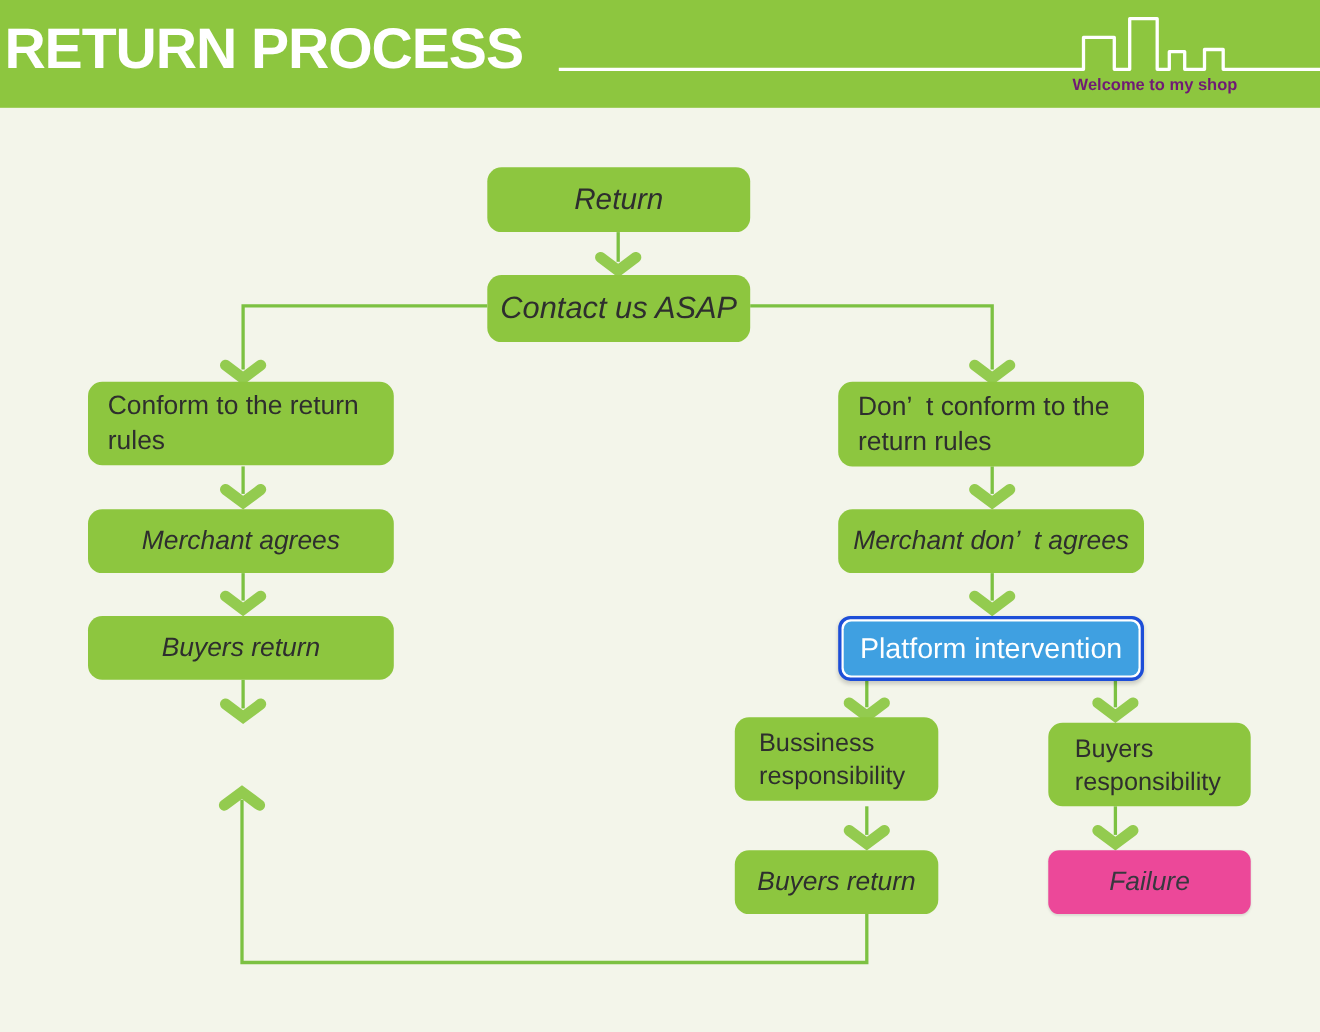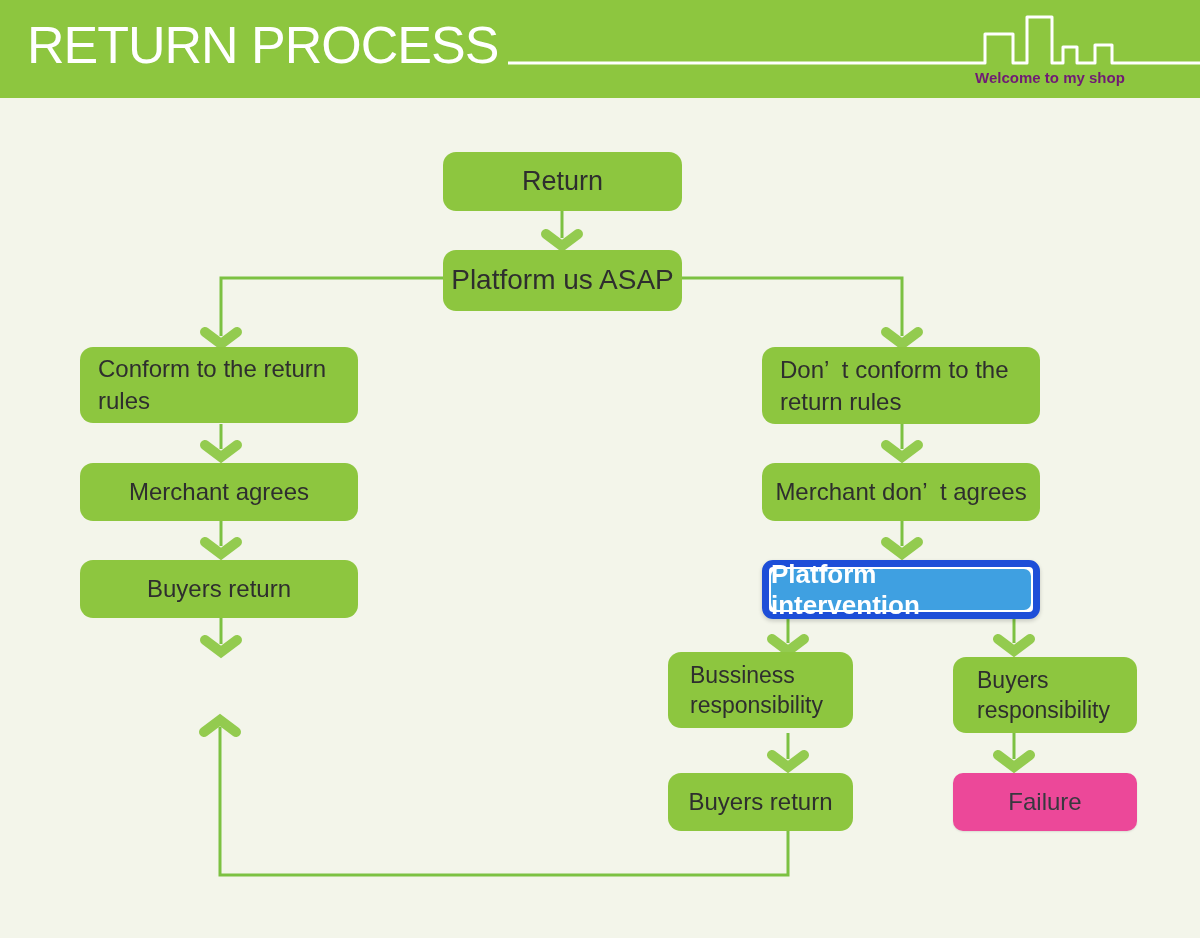--- a/index.html
+++ b/index.html
@@ -9,53 +9,52 @@
     font-family:"Liberation Sans", sans-serif;
   }
   .screen { position:absolute; inset:0; }
 
   
   .header {
     position:absolute; left:0; top:0; width:1200px; height:98px;
     background:#8dc63f;
   }
   .header h1 {
-    position:absolute; left:27px; top:17px; margin:0;
-    font-size:52px; font-weight:normal; letter-spacing:-1px;
+    position:absolute; left:4px; top:17px; margin:0;
+    font-size:52px; font-weight:bold; letter-spacing:-1px;
     color:#ffffff; line-height:1.1; white-space:nowrap;
   }
   .skyline { position:absolute; left:0; top:0; }
   .tagline {
     position:absolute; left:960px; top:69px; width:180px;
     text-align:center; font-size:15px; font-weight:bold; color:#701a75;
   }
 
   
   .connectors { position:absolute; left:0; top:0; z-index:1; pointer-events:none; }
 
   
   .node {
     position:absolute; z-index:2; box-sizing:border-box;
     background:#8dc63f; border-radius:13px;
     color:#2e2e2e; font-size:24px; line-height:1.32;
     display:flex; align-items:center;
     white-space:pre-wrap;
   }
-  .node.center { justify-content:center; text-align:center; padding:12px 6px; }
+  .node.center { justify-content:center; text-align:center; padding:12px 6px;font-style:italic; }
   .node.left   { justify-content:flex-start; text-align:left; padding:0 14px 0 18px; }
   .node.small  { font-size:23px; }
   .node.gray   { background:#ec4899; color:#38383f; border-radius:10px;
                  box-shadow:0 1px 2px rgba(0,0,0,0.10); }
 
   .platform {
     position:absolute; z-index:2; box-sizing:border-box;
-    border:7px solid #1d4ed8; background:#ffffff;
+    border:3px solid #1d4ed8; background:#ffffff;
     border-radius:11px; padding:2px;
     box-shadow:0 2px 4px rgba(0,0,0,0.18);
-    font-weight:bold;
   }
   .platform-inner {
     width:100%; height:100%; box-sizing:border-box;
     background:#3fa0e1; border-radius:7px;
     display:flex; align-items:center; justify-content:center;
     color:#ffffff; font-size:26px;
   }
 </style>
 </head>
 <body>
@@ -98,21 +97,21 @@
       <polyline points="772,639 788,651 804,639"></polyline>
       <polyline points="998,639 1014,651 1030,639"></polyline>
       <polyline points="772,755 788,767 804,755"></polyline>
       <polyline points="998,755 1014,767 1030,755"></polyline>
       <polyline points="204,732 220,720 236,732"></polyline>
     </g>
   </svg>
 
   <div class="node center" style="left:443px;top:152px;width:239px;height:59px;font-size:27px">Return</div>
 
-  <div class="node center" style="left:443px;top:250px;width:239px;height:61px;font-size:28px">Platform us ASAP</div>
+  <div class="node center" style="left:443px;top:250px;width:239px;height:61px;font-size:28px">Contact us ASAP</div>
 
   <div class="node left" style="left:80px;top:347px;width:278px;height:76px">Conform to the return rules</div>
 
   <div class="node center" style="left:80px;top:463px;width:278px;height:58px">Merchant agrees</div>
 
   <div class="node center" style="left:80px;top:560px;width:278px;height:58px">Buyers return</div>
 
 
   <div class="node left" style="left:762px;top:347px;width:278px;height:77px">Don’  t conform to the return rules</div>
 

